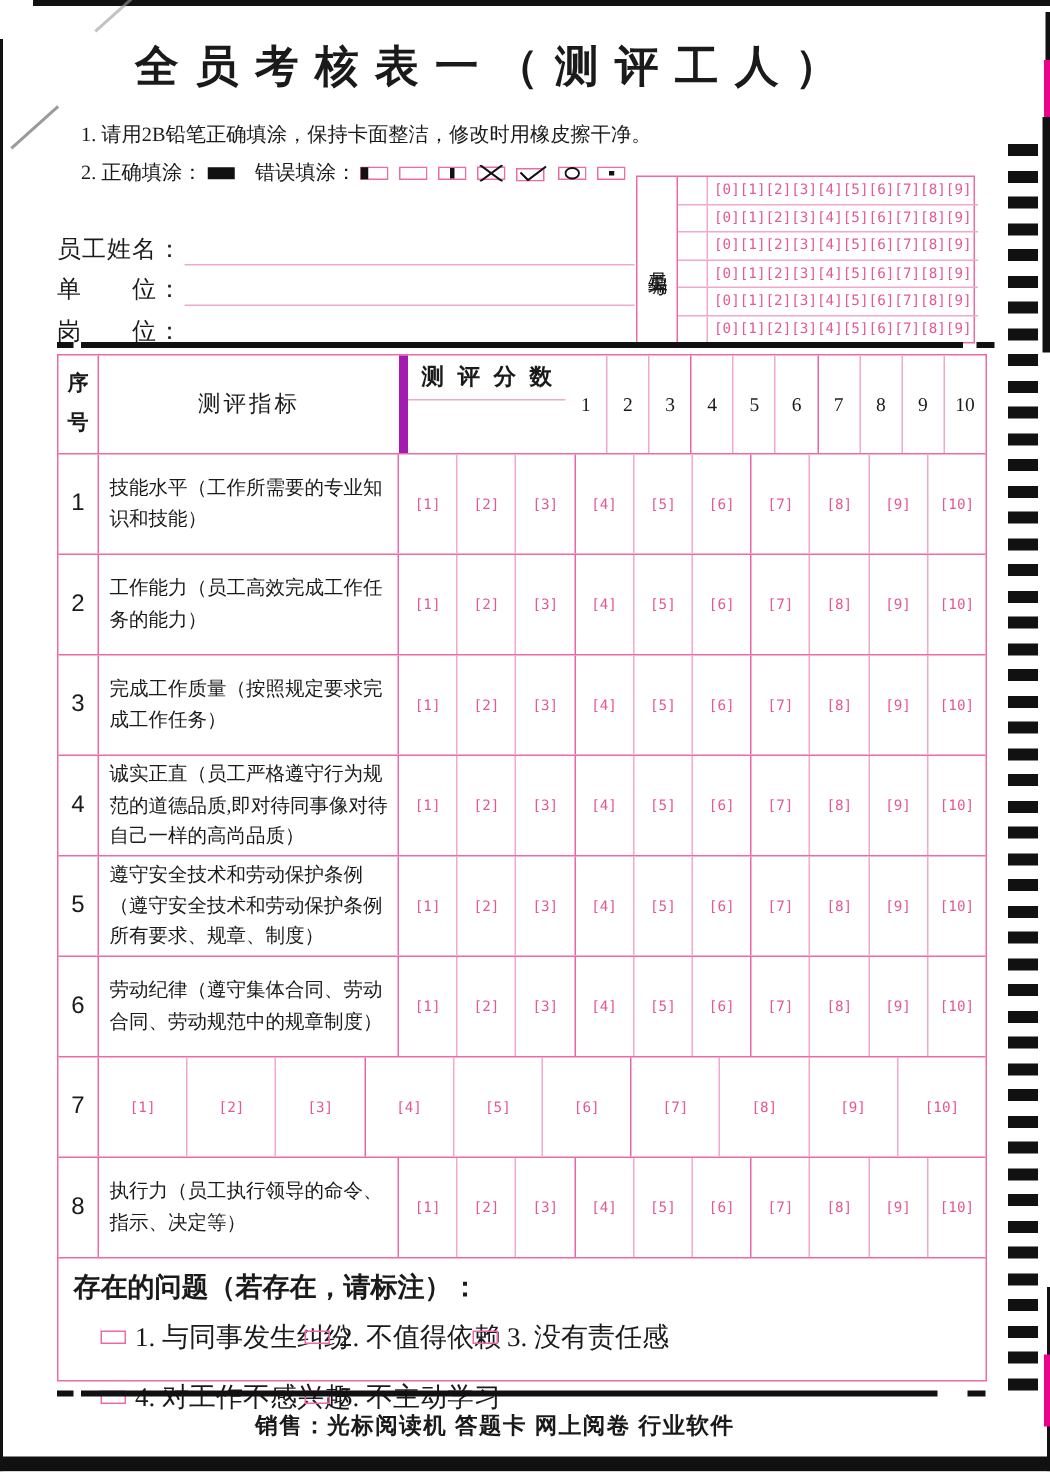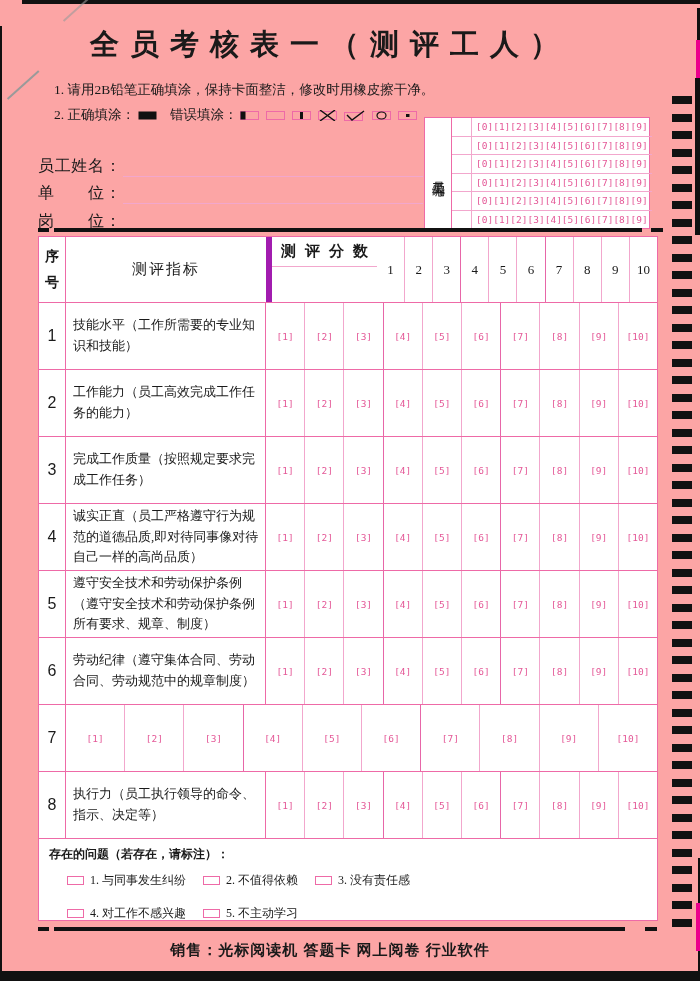--- a/index.html
+++ b/index.html
@@ -1,16 +1,16 @@
 <!DOCTYPE html>
 <html><head>
 <meta charset="utf-8">
 <style>
   html,body { margin:0; padding:0; background:#e9e9e9; }
-  .sheet { position:relative; width:700px; height:981px; background:#fca5a5;
+  .sheet { position:relative; width:700px; height:981px; background:#ffffff;
            font-family:"Liberation Serif", serif; color:#1a1a1a; overflow:hidden; }
 
   
   .art { position:absolute; background:#111; }
   .art.mag { background:#ec008c; }
   .diag { position:absolute; width:42px; height:1.5px; background:#9a9a9a; transform:rotate(-42deg); }
 
   
   .title { position:absolute; top:25px; left:0; width:660px; text-align:center;
            font-family:"Liberation Sans", sans-serif; font-weight:700;
@@ -75,21 +75,21 @@
   .trow { display:flex; height:66px; border-bottom:1px solid #ee6aa7; }
   .td-seq { width:26px; border-right:1px solid #ee6aa7; display:flex;
             align-items:center; justify-content:center;
             font-family:"Liberation Sans", sans-serif; font-size:16px; }
   .td-ind { width:200px; border-right:1px solid #ee6aa7; display:flex;
             align-items:center; padding:0 5px 0 7px; font-size:13px;
             line-height:1.6; box-sizing:border-box; }
   .td-score { flex:1; display:flex; }
 
   
-  .problems { height:74px; padding:7px 10px 0 10px; font-size:12px; }
+  .problems { height:74px; padding:7px 10px 0 10px; font-size:18px; }
   .problems-heading { font-weight:600; }
   .problems-line { margin:9px 0 0 18px; display:flex; }
   .opt { display:flex; align-items:center; margin-right:34px; white-space:nowrap; }
   .opt.w1 { width:136px; margin-right:0; }
   .opt.w2 { width:112px; margin-right:0; }
   .cb { display:inline-block; width:15px; height:7px; border:1px solid #ee6aa7;
         margin-right:6px; flex:0 0 auto; }
 
   
   .footer { position:absolute; left:0; top:941px; width:660px; text-align:center;

